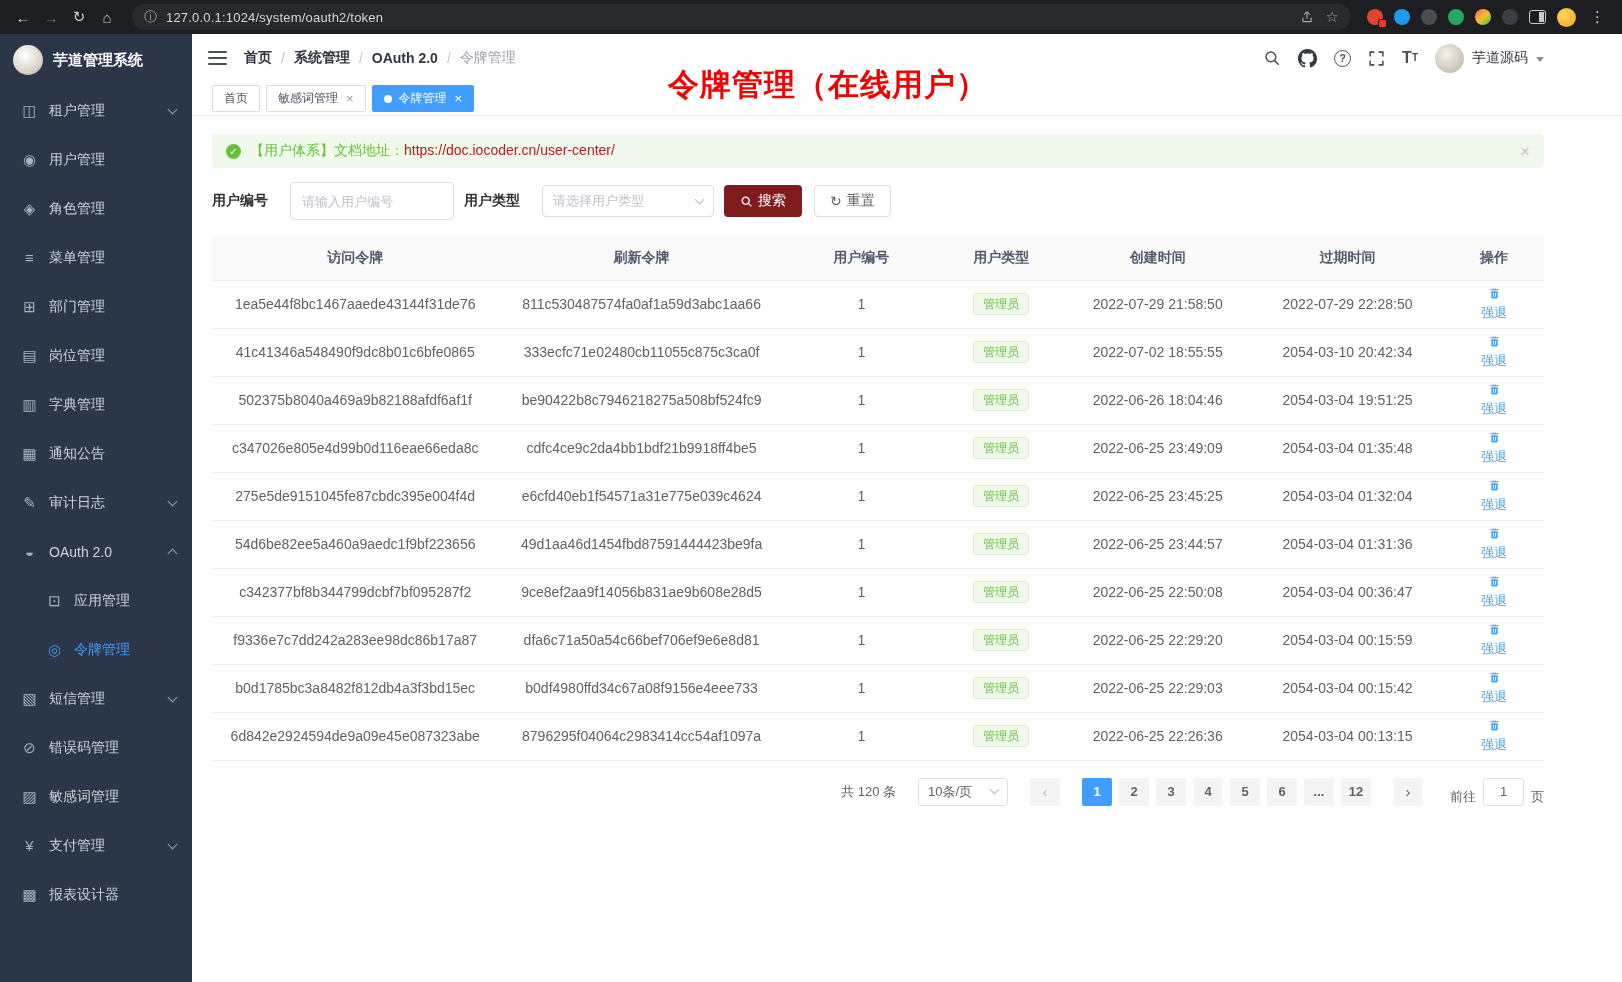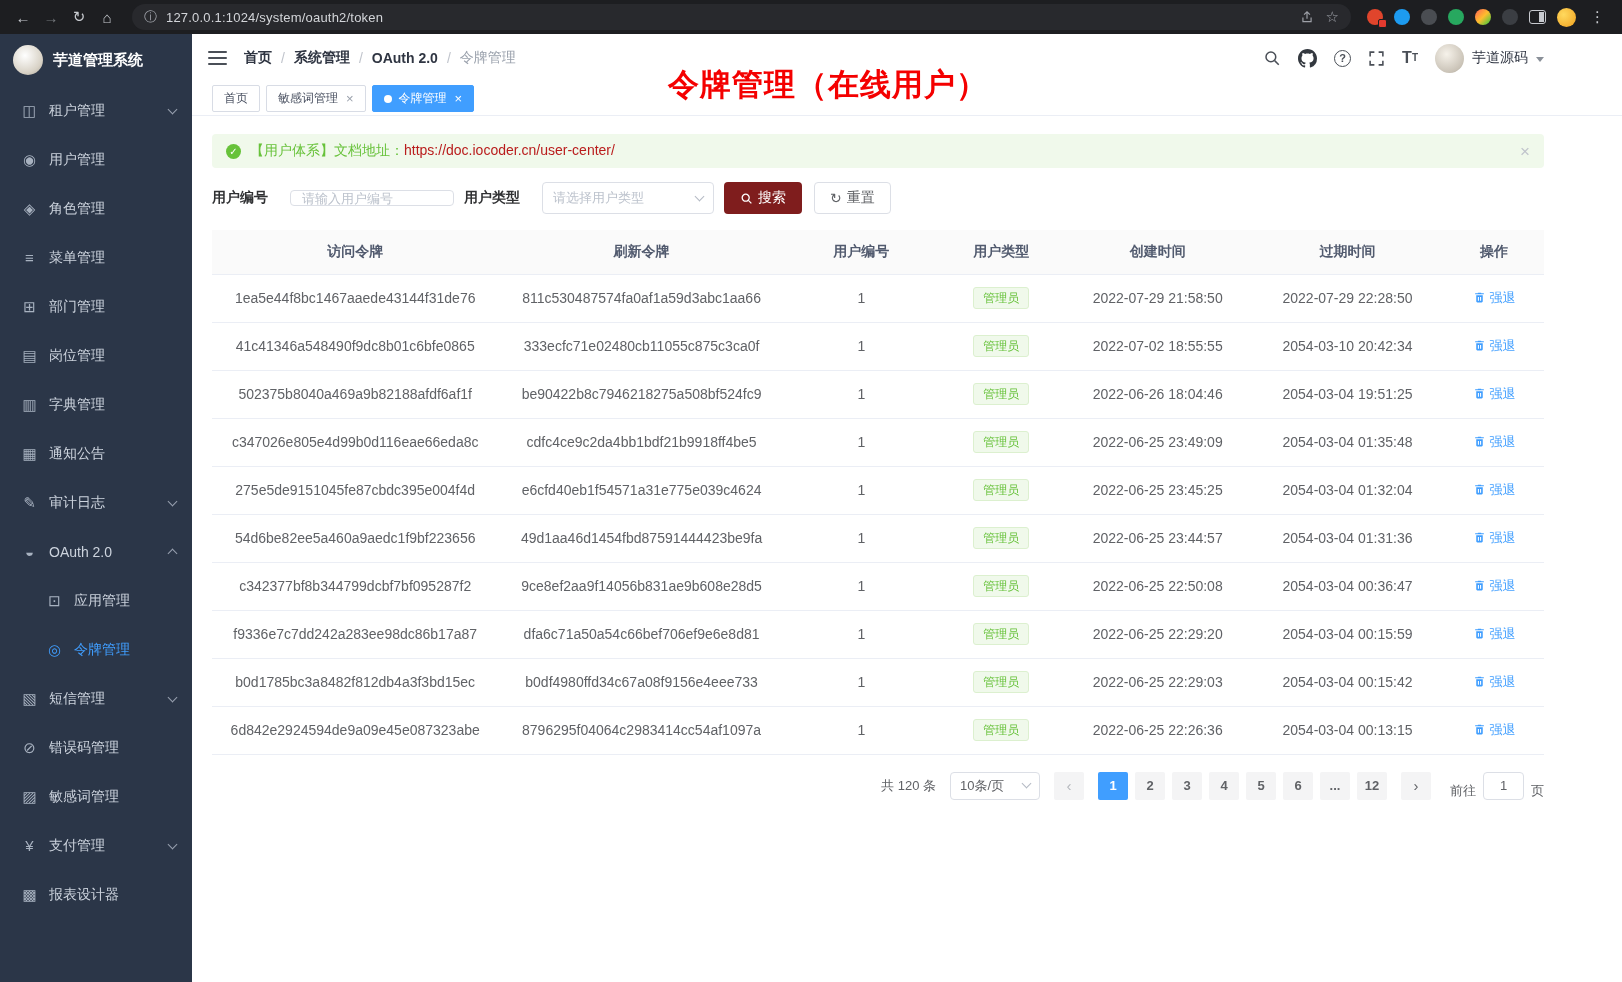--- a/index.html
+++ b/index.html
@@ -72,40 +72,40 @@
 
   
   .content{flex:1;padding:18px 78px 0 20px;overflow:hidden;}
   .alert{height:34px;background:#f0f9eb;border-radius:4px;display:flex;align-items:center;gap:9px;padding:0 14px;font-size:14px;color:#67c23a;}
   .alert-check{width:15px;height:15px;border-radius:50%;background:#67c23a;color:#fff;font-size:10px;display:flex;align-items:center;justify-content:center;flex:0 0 auto;}
   .alert-link{color:#b91c1c;text-decoration:none;margin-top:8px;}
   .alert-close{margin-left:auto;color:#c0c4cc;font-size:17px;cursor:pointer;line-height:1;}
 
   .filters{display:flex;align-items:center;margin-top:14px;font-size:14px;}
   .f-label{font-weight:700;color:#303133;margin-right:22px;white-space:nowrap;}
-  .f-input{width:164px;height:16px;border:1px solid #dcdfe6;border-radius:4px;padding:0 11px;font-size:13px;color:#606266;margin-right:10px;font-family:inherit;outline:none;}
+  .f-input{width:164px;height:38px;border:1px solid #dcdfe6;border-radius:4px;padding:0 11px;font-size:13px;color:#606266;margin-right:10px;font-family:inherit;outline:none;}
   .f-input::placeholder{color:#bcc2cc;}
   .f-select{width:172px;height:32px;border:1px solid #dcdfe6;border-radius:4px;display:flex;align-items:center;justify-content:space-between;padding:0 10px;color:#bcc2cc;font-size:13px;margin-right:10px;cursor:pointer;background:#fff;}
   .sel-caret{width:7px;height:7px;border-right:1.3px solid #b4bac4;border-bottom:1.3px solid #b4bac4;transform:rotate(45deg);margin-top:-4px;flex:0 0 auto;}
   .btn{height:32px;border-radius:4px;display:inline-flex;align-items:center;gap:5px;font-size:14px;padding:0 15px;cursor:pointer;border:1px solid transparent;font-family:inherit;}
   .btn-primary{background:#7f1d1d;color:#fff;margin-right:12px;}
   .btn-plain{background:#fff;border-color:#dcdfe6;color:#606266;}
   .reset-glyph{font-size:14px;line-height:1;}
 
   .table-wrap{margin-top:16px;}
   table{width:100%;border-collapse:collapse;font-size:14px;color:#606266;table-layout:fixed;}
   th{height:44px;background:#fafafa;color:#515a6e;font-weight:700;font-size:14px;border-bottom:1px solid #ebeef5;text-align:center;}
   td{height:48px;border-bottom:1px solid #ebeef5;text-align:center;white-space:nowrap;overflow:hidden;}
   th:nth-child(1){width:21.5%;} th:nth-child(2){width:21.5%;} th:nth-child(3){width:11.5%;}
   th:nth-child(4){width:9.5%;}  th:nth-child(5){width:14%;}   th:nth-child(6){width:14.5%;}
   th:nth-child(7){width:7.5%;}
   .tag-success{display:inline-block;height:22px;line-height:20px;padding:0 9px;background:#f0f9eb;border:1px solid #dcf0cf;color:#67c23a;font-size:12px;border-radius:3px;}
-  .action-link{color:#409eff;display:inline-flex;align-items:center;gap:4px;font-size:13px;text-decoration:none;cursor:pointer;}
-
-  .pagination{display:flex;align-items:center;justify-content:flex-end;gap:14px;margin-top:17px;font-size:13px;color:#606266;}
+  .action-link{color:#409eff;display:inline-flex;align-items:center;gap:4px;font-size:13px;text-decoration:none;cursor:pointer;flex-direction:column;}
+
+  .pagination{display:flex;align-items:center;justify-content:flex-end;gap:22px;margin-top:17px;font-size:13px;color:#606266;}
   .size-select{width:90px;height:28px;border:1px solid #dcdfe6;border-radius:4px;display:flex;align-items:center;justify-content:space-between;padding:0 9px;color:#606266;cursor:pointer;background:#fff;}
   .page-list{display:flex;gap:7px;}
   .page-btn{min-width:30px;height:28px;border:none;background:#f4f4f5;color:#606266;border-radius:2px;font-size:13px;font-weight:700;cursor:pointer;display:inline-flex;align-items:center;justify-content:center;font-family:inherit;padding:0 6px;}
   .page-btn.active{background:#409eff;color:#fff;}
   .page-btn.nav{font-size:15px;color:#b4b7bd;font-weight:400;}
   .page-btn.nav.enabled{color:#606266;}
   .goto{display:flex;align-items:flex-end;gap:7px;margin-left:5px;}
   .goto-input{width:41px;height:28px;border:1px solid #dcdfe6;border-radius:4px;text-align:center;font-size:13px;color:#606266;font-family:inherit;outline:none;}
 
   .annotation{position:absolute;left:668px;top:64px;font-size:31px;font-weight:700;color:#f40000;letter-spacing:1px;white-space:nowrap;z-index:50;pointer-events:none;}

